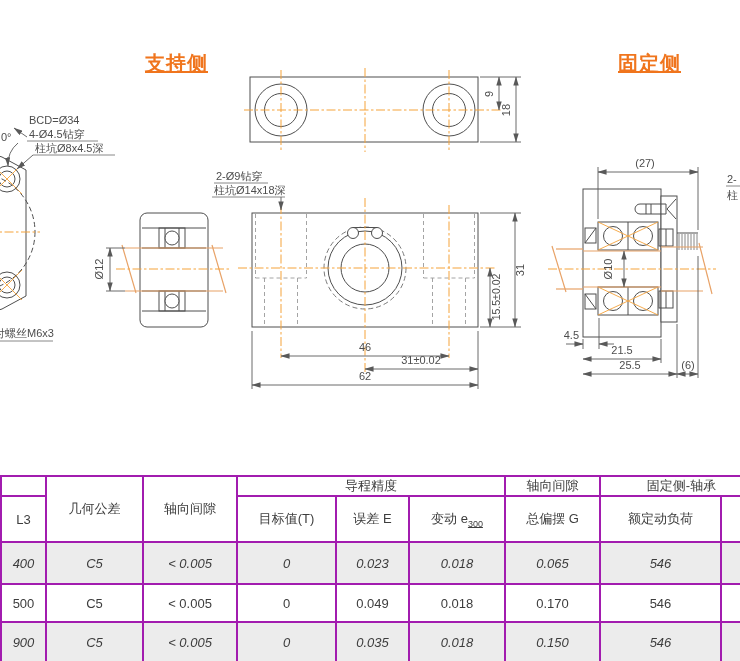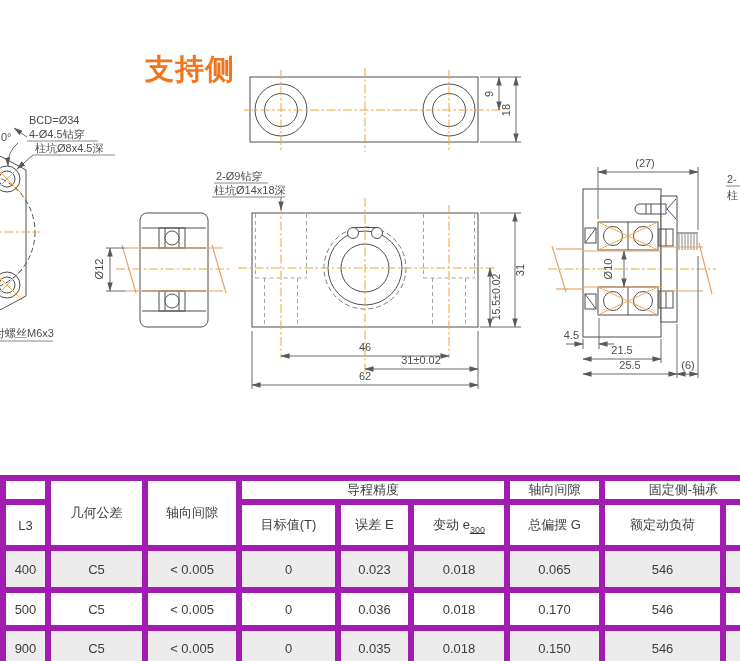--- a/index.html
+++ b/index.html
@@ -1,45 +1,46 @@
 <!DOCTYPE html>
 <html><head>
 <meta charset="utf-8">
 <style>
   html,body{margin:0;padding:0;background:#fff;}
   .canvas{position:relative;width:740px;height:661px;background:#fff;overflow:hidden;
           font-family:"Liberation Sans",sans-serif;}
-  .side-title{position:absolute;font-size:29px;font-weight:600;color:#f0751d;letter-spacing:1px;}
+  .side-title{position:absolute;font-size:20px;font-weight:600;color:#f0751d;letter-spacing:1px;text-decoration:underline;}
   .title-support{left:145px;top:50px;}
   .title-fixed{left:618px;top:50px;}
   svg{position:absolute;left:0;top:0;}
   svg .ln{stroke:#4f4f4f;stroke-width:1;fill:none;}
   svg .lnf{stroke:#4f4f4f;stroke-width:1;fill:#ffffff;}
   svg .thin{stroke:#6b6b6b;stroke-width:0.8;fill:none;}
   svg .dash{stroke-dasharray:5 3;}
   svg .hid{stroke:#9a9a9a;stroke-width:0.9;fill:none;stroke-dasharray:4 3;}
   svg .cl{stroke:#f5a33b;stroke-width:1;fill:none;stroke-dasharray:9 2.5 2.5 2.5;}
   svg .clx{stroke:#f5a33b;stroke-width:0.9;fill:none;}
   svg .sh{stroke:#e8a267;stroke-width:1.2;fill:none;}
   svg .dim{stroke:#595959;stroke-width:0.9;fill:none;}
   svg .txt{fill:#4d4d4d;font-size:11px;font-family:"Liberation Sans",sans-serif;}
   svg .txts{fill:#4d4d4d;font-size:10.5px;font-family:"Liberation Sans",sans-serif;}
   .tbl-wrap{position:absolute;left:0;top:475px;width:740px;height:186px;overflow:hidden;}
   table.spec{border-collapse:collapse;table-layout:fixed;width:762px;}
-  table.spec td{border:6px solid #a21caf;text-align:center;vertical-align:middle;
+  table.spec td{border:2px solid #a21caf;text-align:center;vertical-align:middle;
                 font-size:13px;color:#3d3d3d;padding:0;background:#fff;}
-  table.spec tr.alt td{background:#ececec;}
+  table.spec tr.alt td{background:#ececec;font-style:italic;}
   table.spec sub{font-size:9px;text-decoration:underline;}
 </style>
 </head>
 <body>
 
 <div class="canvas">
 
   <div class="side-title title-support">支持侧</div>
+  <div class="side-title title-fixed">固定侧</div>
 
   <svg width="740" height="475" viewBox="0 0 740 475">
     <defs>
       <marker id="arr" viewBox="0 0 10 6" refX="9.5" refY="3" markerWidth="10" markerHeight="6" orient="auto-start-reverse">
           <path d="M0 0 L10 3 L0 6 Z" fill="#595959"></path>
         </marker>
     </defs>
 
     <g>
       <path class="ln" d="M -28 148 L 2 157 L 26 170 L 26 296 L 2 309 L -28 318"></path>
@@ -279,21 +280,21 @@
         <td>0.018</td>
         <td>0.065</td>
         <td>546</td>
         <td></td>
       </tr>
       <tr style="height:38px">
         <td>500</td>
         <td>C5</td>
         <td>&lt; 0.005</td>
         <td>0</td>
-        <td>0.036</td>
+        <td>0.049</td>
         <td>0.018</td>
         <td>0.170</td>
         <td>546</td>
         <td></td>
       </tr>
       <tr style="height:40px" class="alt">
         <td>900</td>
         <td>C5</td>
         <td>&lt; 0.005</td>
         <td>0</td>

